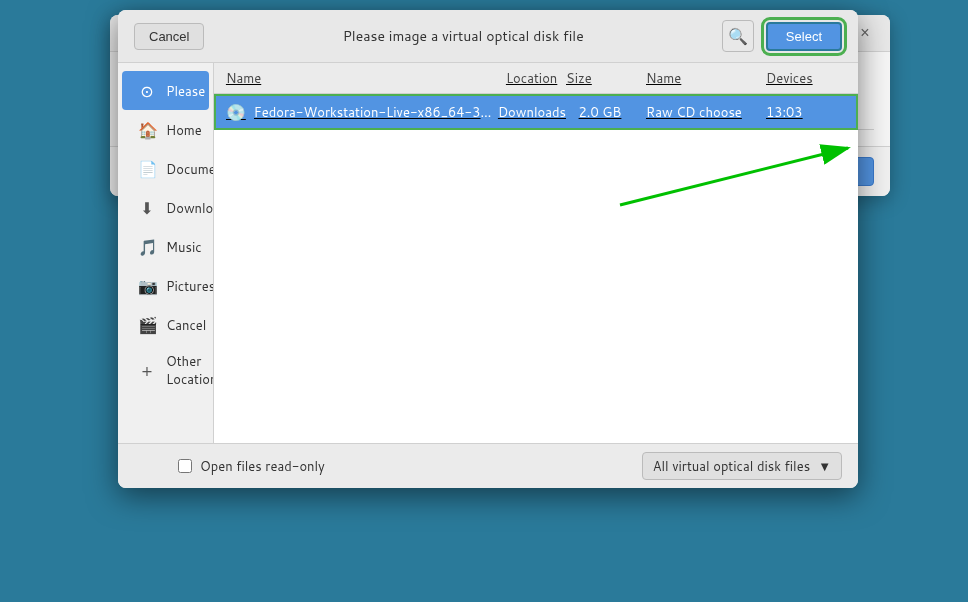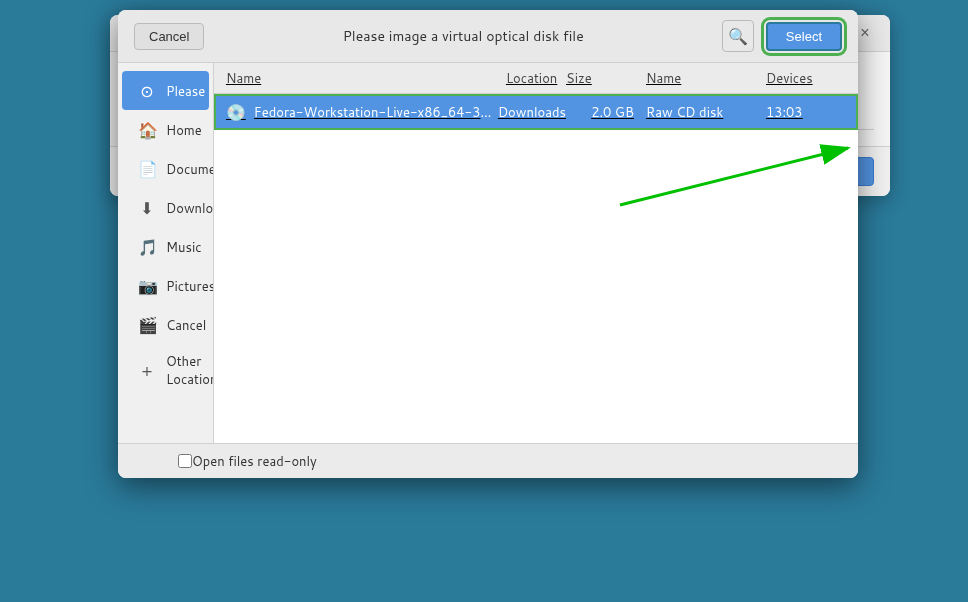--- a/index.html
+++ b/index.html
@@ -289,21 +289,21 @@
       overflow: hidden;
       text-overflow: ellipsis;
     }
 
     .file-location-cell {
       flex: 1;
     }
 
     .file-size-cell {
       width: 80px;
-      text-align: right;
+      text-align: center;
       padding-right: 12px;
     }
 
     .file-type-cell {
       width: 120px;
     }
 
     .file-accessed-cell {
       width: 80px;
     }
@@ -314,20 +314,21 @@
       border-top: 1px solid #d0d0d0;
       padding: 8px 16px;
       display: flex;
       align-items: center;
       justify-content: space-between;
     }
 
     .readonly-check {
       display: flex;
       align-items: center;
+      gap: 8px;
       font-size: 13px;
       color: #333;
       padding-left: 44px;
     }
 
     .readonly-check input[type=checkbox] {
       width: 14px;
       height: 14px;
     }
 
@@ -470,32 +471,36 @@
         <div class="col-accessed">Devices</div>
       </div>
       <div class="file-list">
         <div class="file-row selected">
           <div class="file-name-cell">
             <span class="file-icon">💿</span>
             <span class="file-name-text">Fedora-Workstation-Live-x86_64-35-1....</span>
           </div>
           <div class="file-location-cell">Downloads</div>
           <div class="file-size-cell">2.0 GB</div>
-          <div class="file-type-cell">Raw CD disk</div>
+          <div class="file-type-cell">Raw CD choose</div>
           <div class="file-accessed-cell">13:03</div>
         </div>
       </div>
     </div>
   </div>
 
   <div class="file-dialog-footer">
     <div class="readonly-check">
       <input type="checkbox" style="">
       <span>Open files read-only</span>
     </div>
+    <div class="filter-dropdown">
+      <span>All virtual optical disk files</span>
+      <span>▼</span>
+    </div>
   </div>
 </div>
 
 <svg class="arrow-overlay" xmlns="http://www.w3.org/2000/svg">
 
   <defs>
     <marker id="arrowhead" markerWidth="10" markerHeight="7" refX="9" refY="3.5" orient="auto">
       <polygon points="0 0, 10 3.5, 0 7" fill="#00c000"></polygon>
     </marker>
   </defs>

